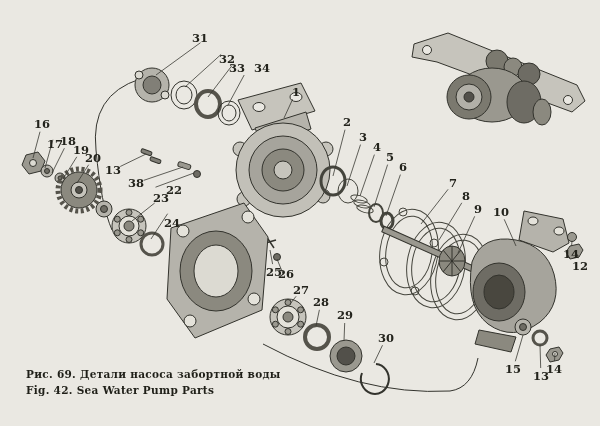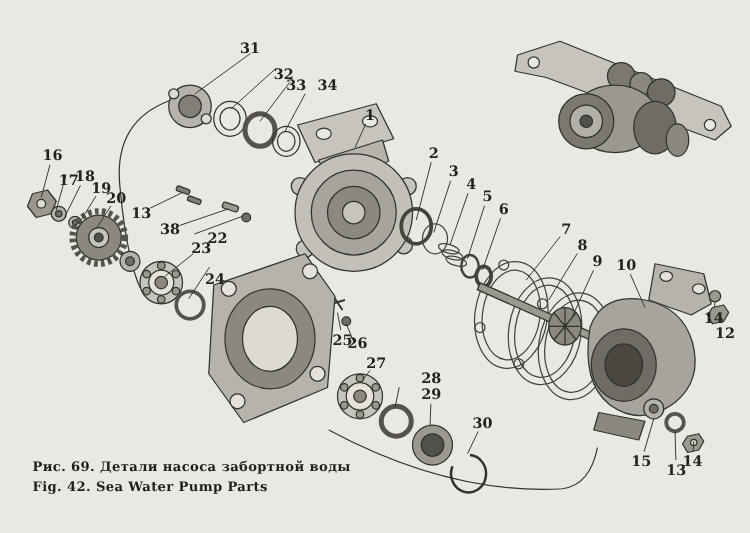--- a/index.html
+++ b/index.html
@@ -252,21 +252,21 @@
     <div class="callout" style="left: 161px; top: 198px;">23</div>
     <div class="callout" style="left: 172px; top: 207px; margin-top: 16px;">24</div>
     <div class="callout" style="left: 42px; top: 124px;">16</div>
     <div class="callout" style="left: 55px; top: 144px;">17</div>
     <div class="callout" style="left: 68px; top: 141px;">18</div>
     <div class="callout" style="left: 81px; top: 150px;">19</div>
     <div class="callout" style="left: 93px; top: 158px;">20</div>
     <div class="callout" style="left: 274px; top: 272px;">25</div>
     <div class="callout" style="left: 286px; top: 274px;">26</div>
     <div class="callout" style="left: 301px; top: 290px;">27</div>
-    <div class="callout" style="left: 321px; top: 302px; margin-left: 24px;">28</div>
+    <div class="callout" style="left: 321px; top: 302px;">28</div>
     <div class="callout" style="left: 345px; top: 315px;">29</div>
     <div class="callout" style="left: 386px; top: 338px;">30</div>
     <div class="callout" style="left: 200px; top: 38px;">31</div>
     <div class="callout" style="left: 227px; top: 59px;">32</div>
     <div class="callout" style="left: 237px; top: 68px;">33</div>
     <div class="callout" style="left: 262px; top: 68px;">34</div>
     <div class="callout" style="left: 513px; top: 369px;">15</div>
     <div class="callout" style="left: 541px; top: 376px;">13</div>
     <div class="callout" style="left: 554px; top: 369px;">14</div>
   </div>

